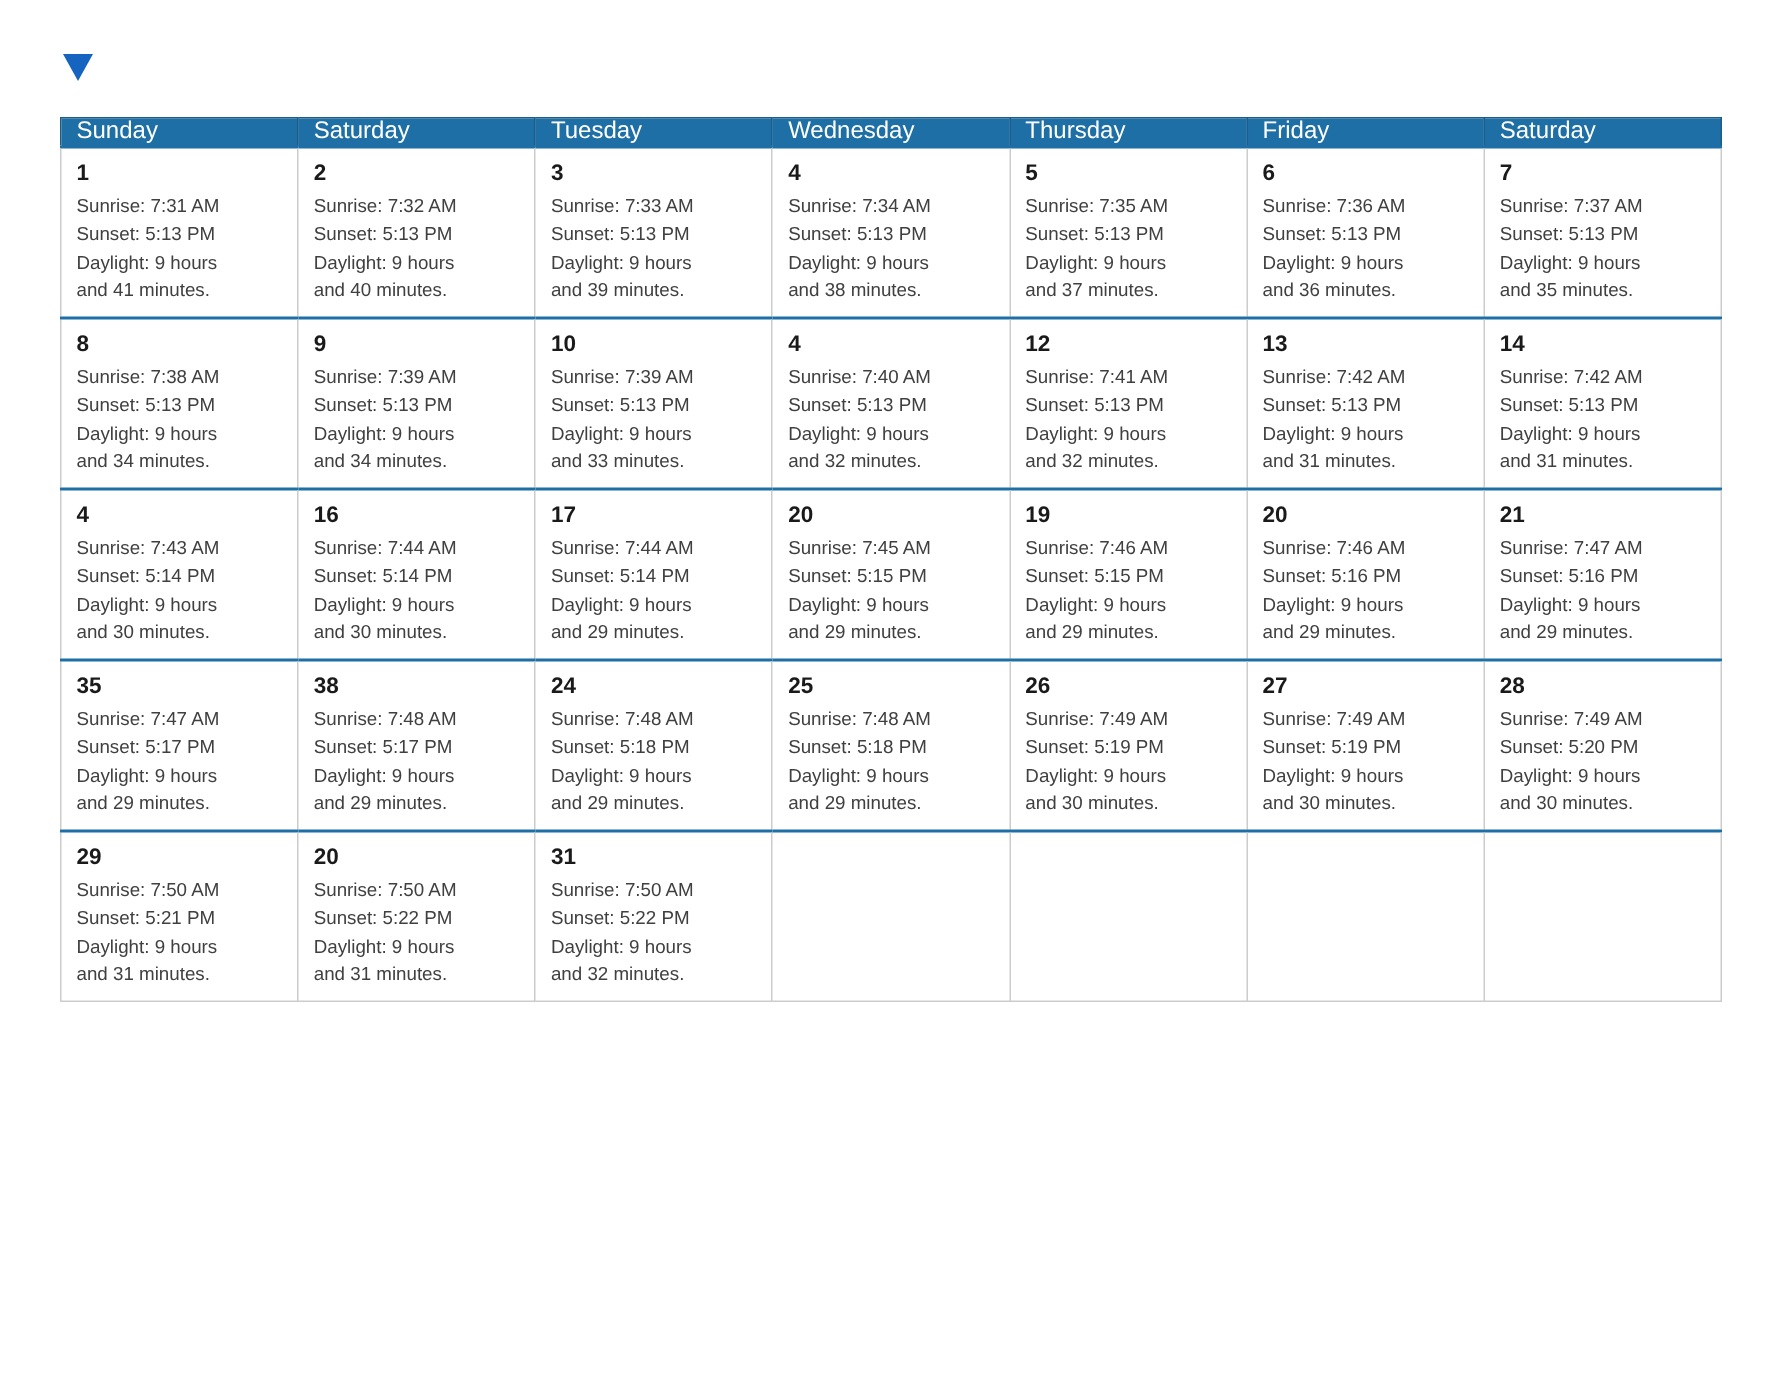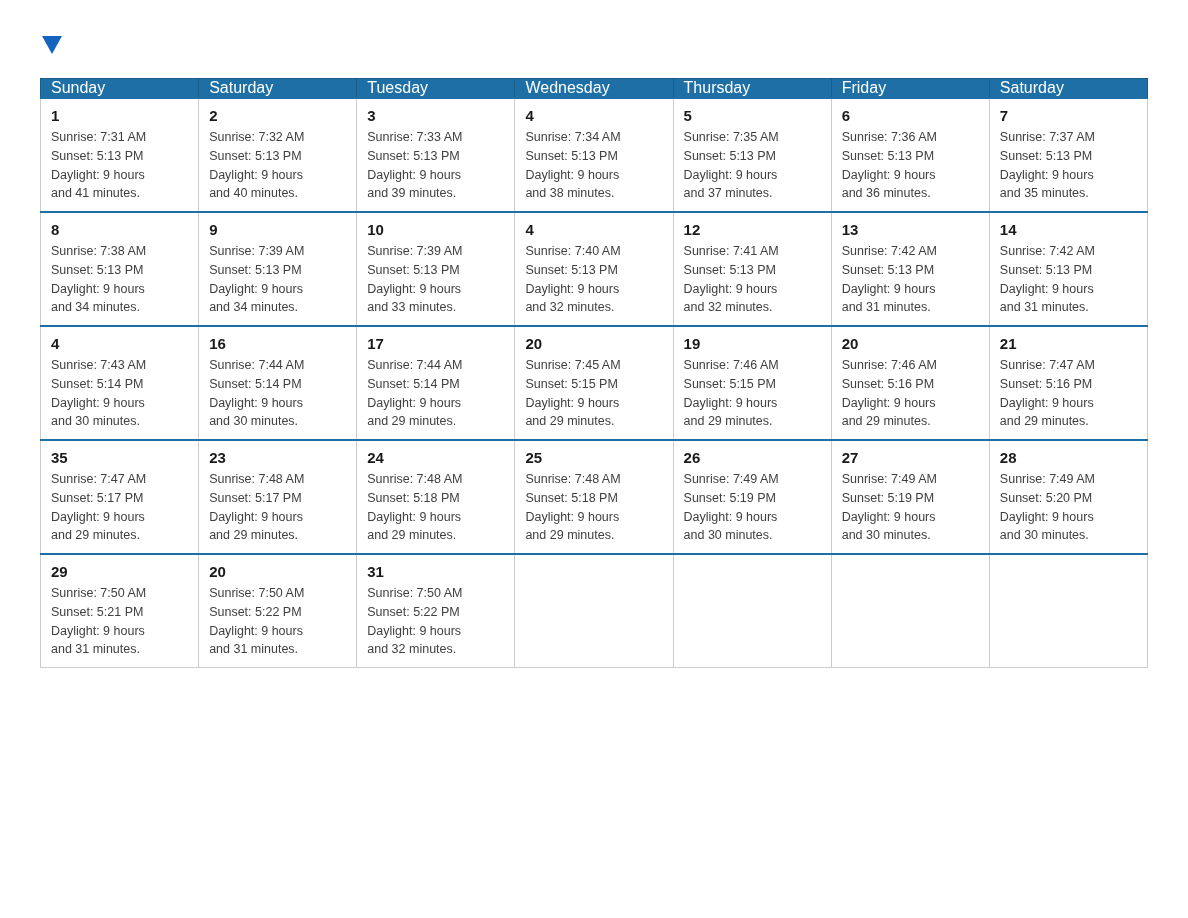--- a/index.html
+++ b/index.html
@@ -216,21 +216,21 @@
           <div class="day-num">21</div>
           <div class="day-info">Sunrise: 7:47 AM<br>Sunset: 5:16 PM<br>Daylight: 9 hours<br>and 29 minutes.</div>
         </td>
       </tr>
       <tr class="week-row">
         <td>
           <div class="day-num">35</div>
           <div class="day-info">Sunrise: 7:47 AM<br>Sunset: 5:17 PM<br>Daylight: 9 hours<br>and 29 minutes.</div>
         </td>
         <td>
-          <div class="day-num">23</div>
+          <div class="day-num">38</div>
           <div class="day-info">Sunrise: 7:48 AM<br>Sunset: 5:17 PM<br>Daylight: 9 hours<br>and 29 minutes.</div>
         </td>
         <td>
           <div class="day-num">24</div>
           <div class="day-info">Sunrise: 7:48 AM<br>Sunset: 5:18 PM<br>Daylight: 9 hours<br>and 29 minutes.</div>
         </td>
         <td>
           <div class="day-num">25</div>
           <div class="day-info">Sunrise: 7:48 AM<br>Sunset: 5:18 PM<br>Daylight: 9 hours<br>and 29 minutes.</div>
         </td>

